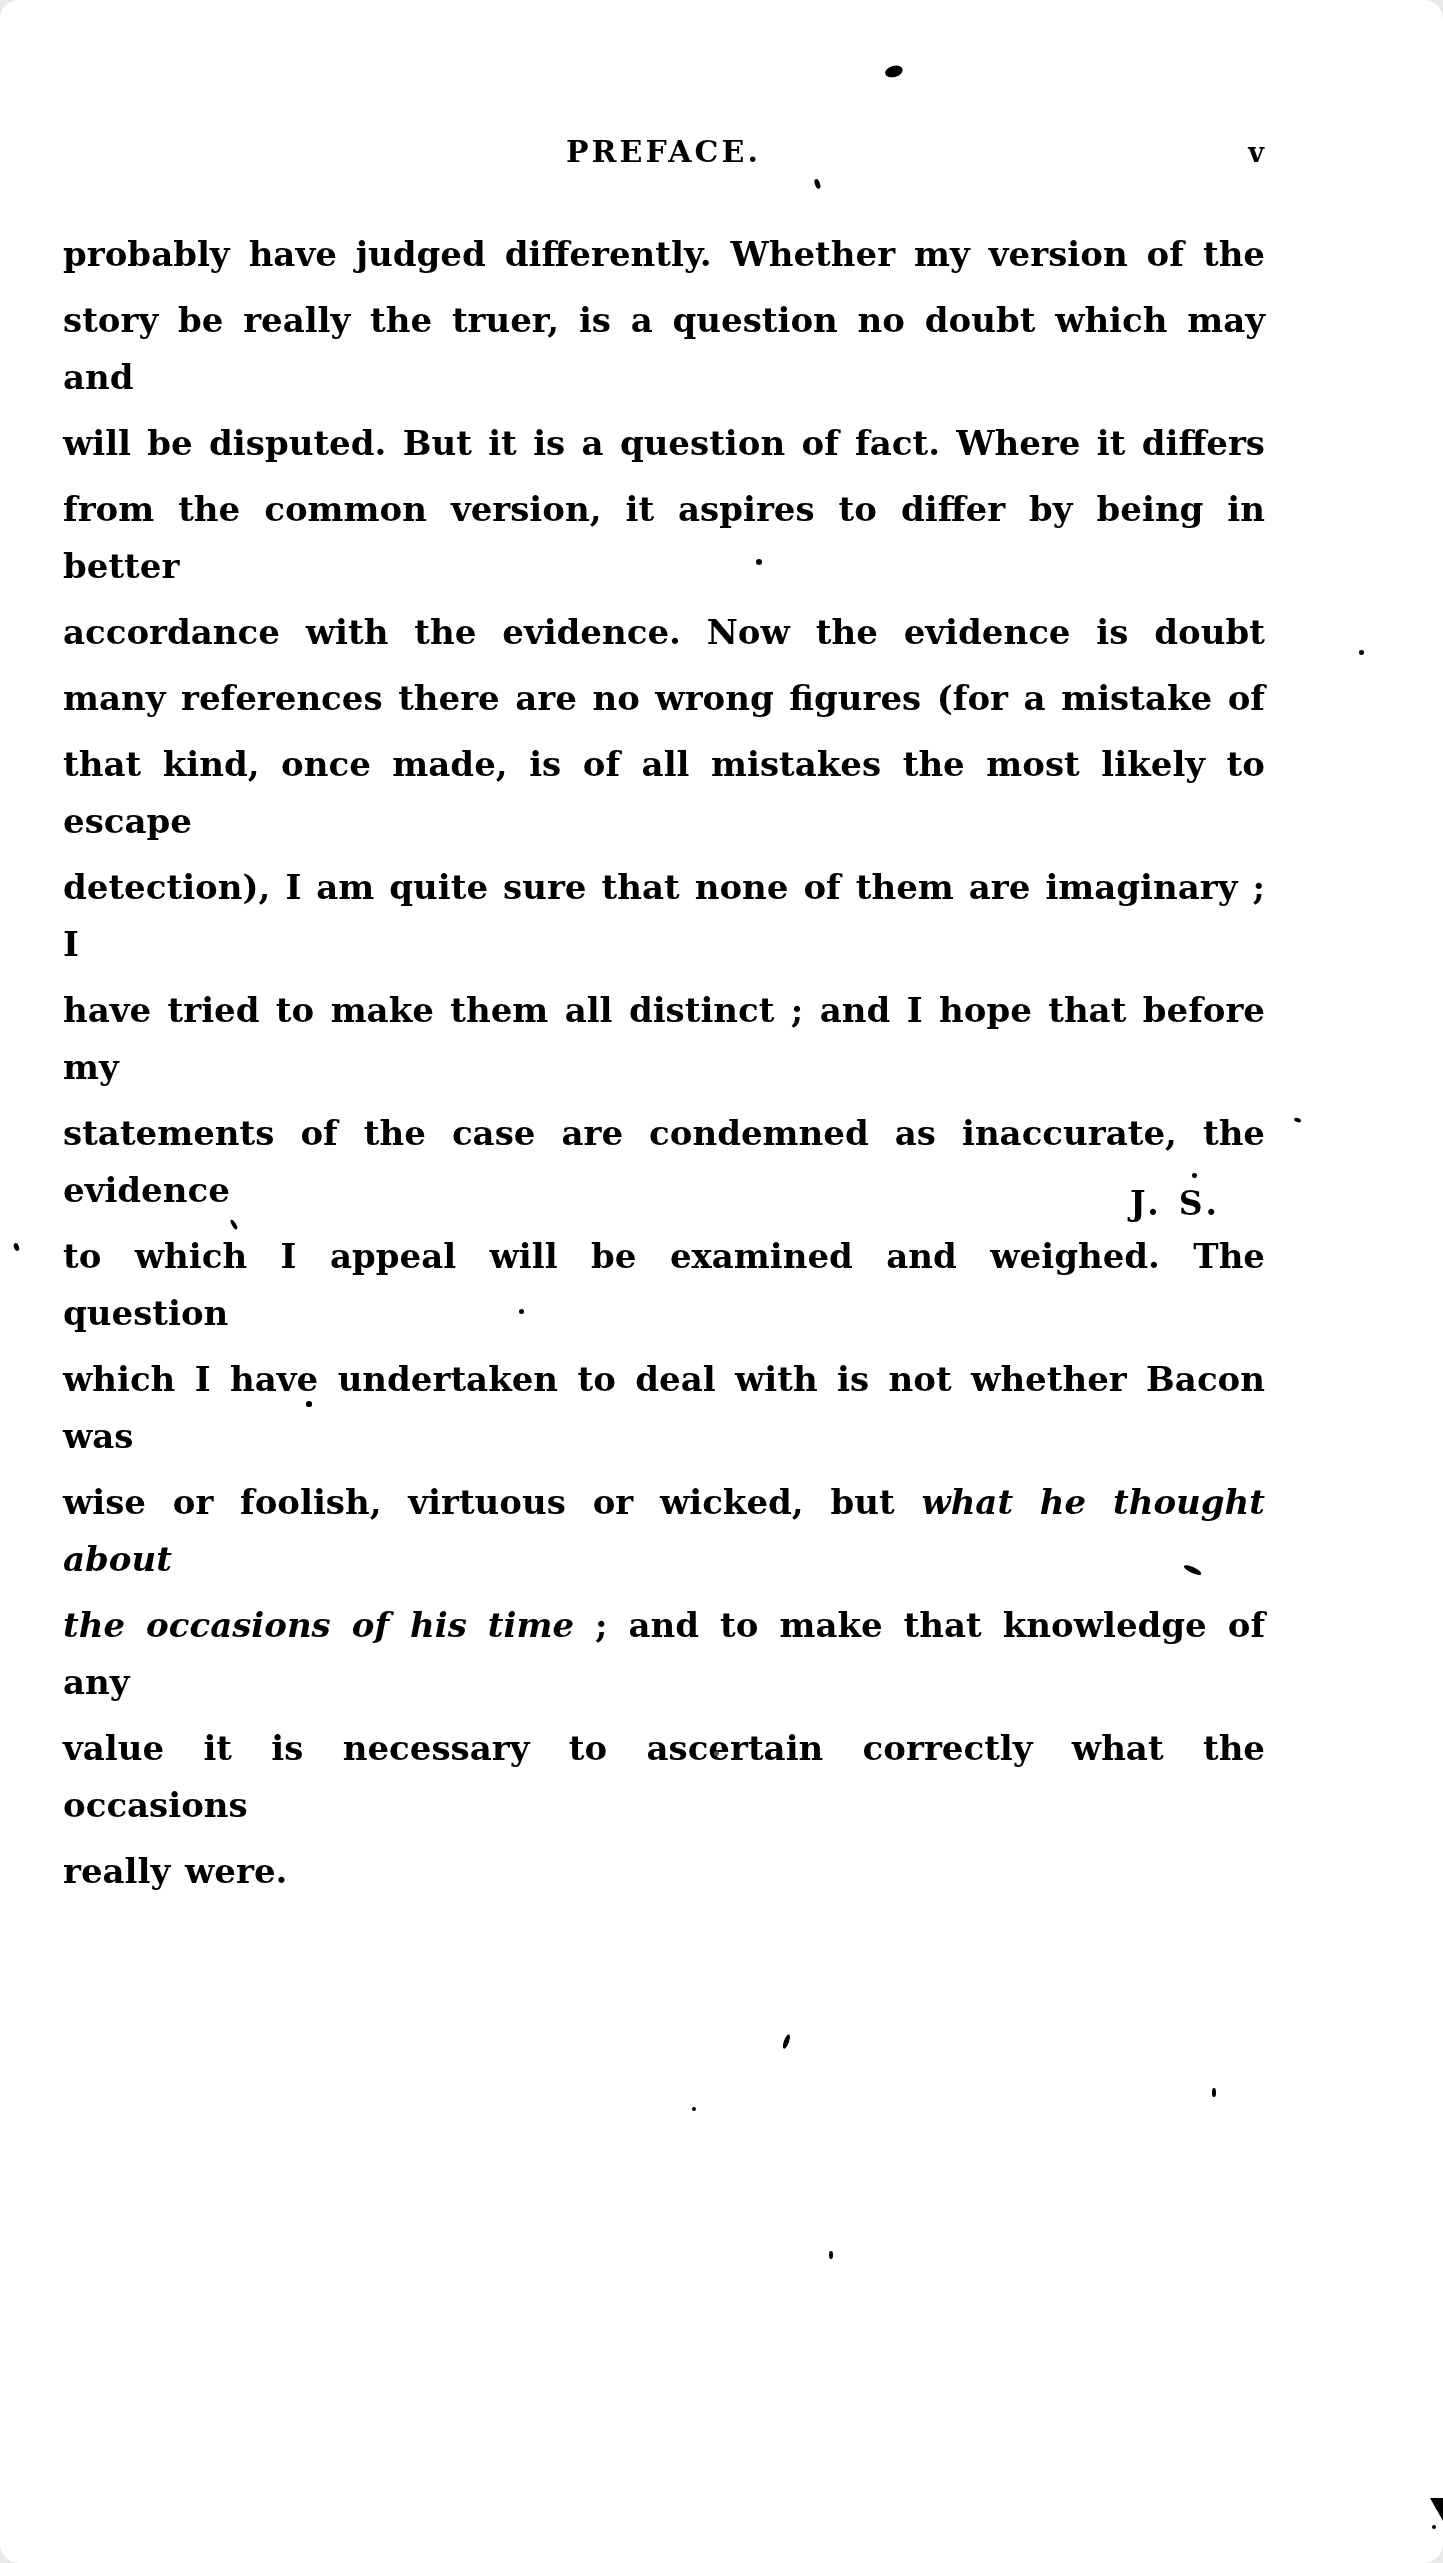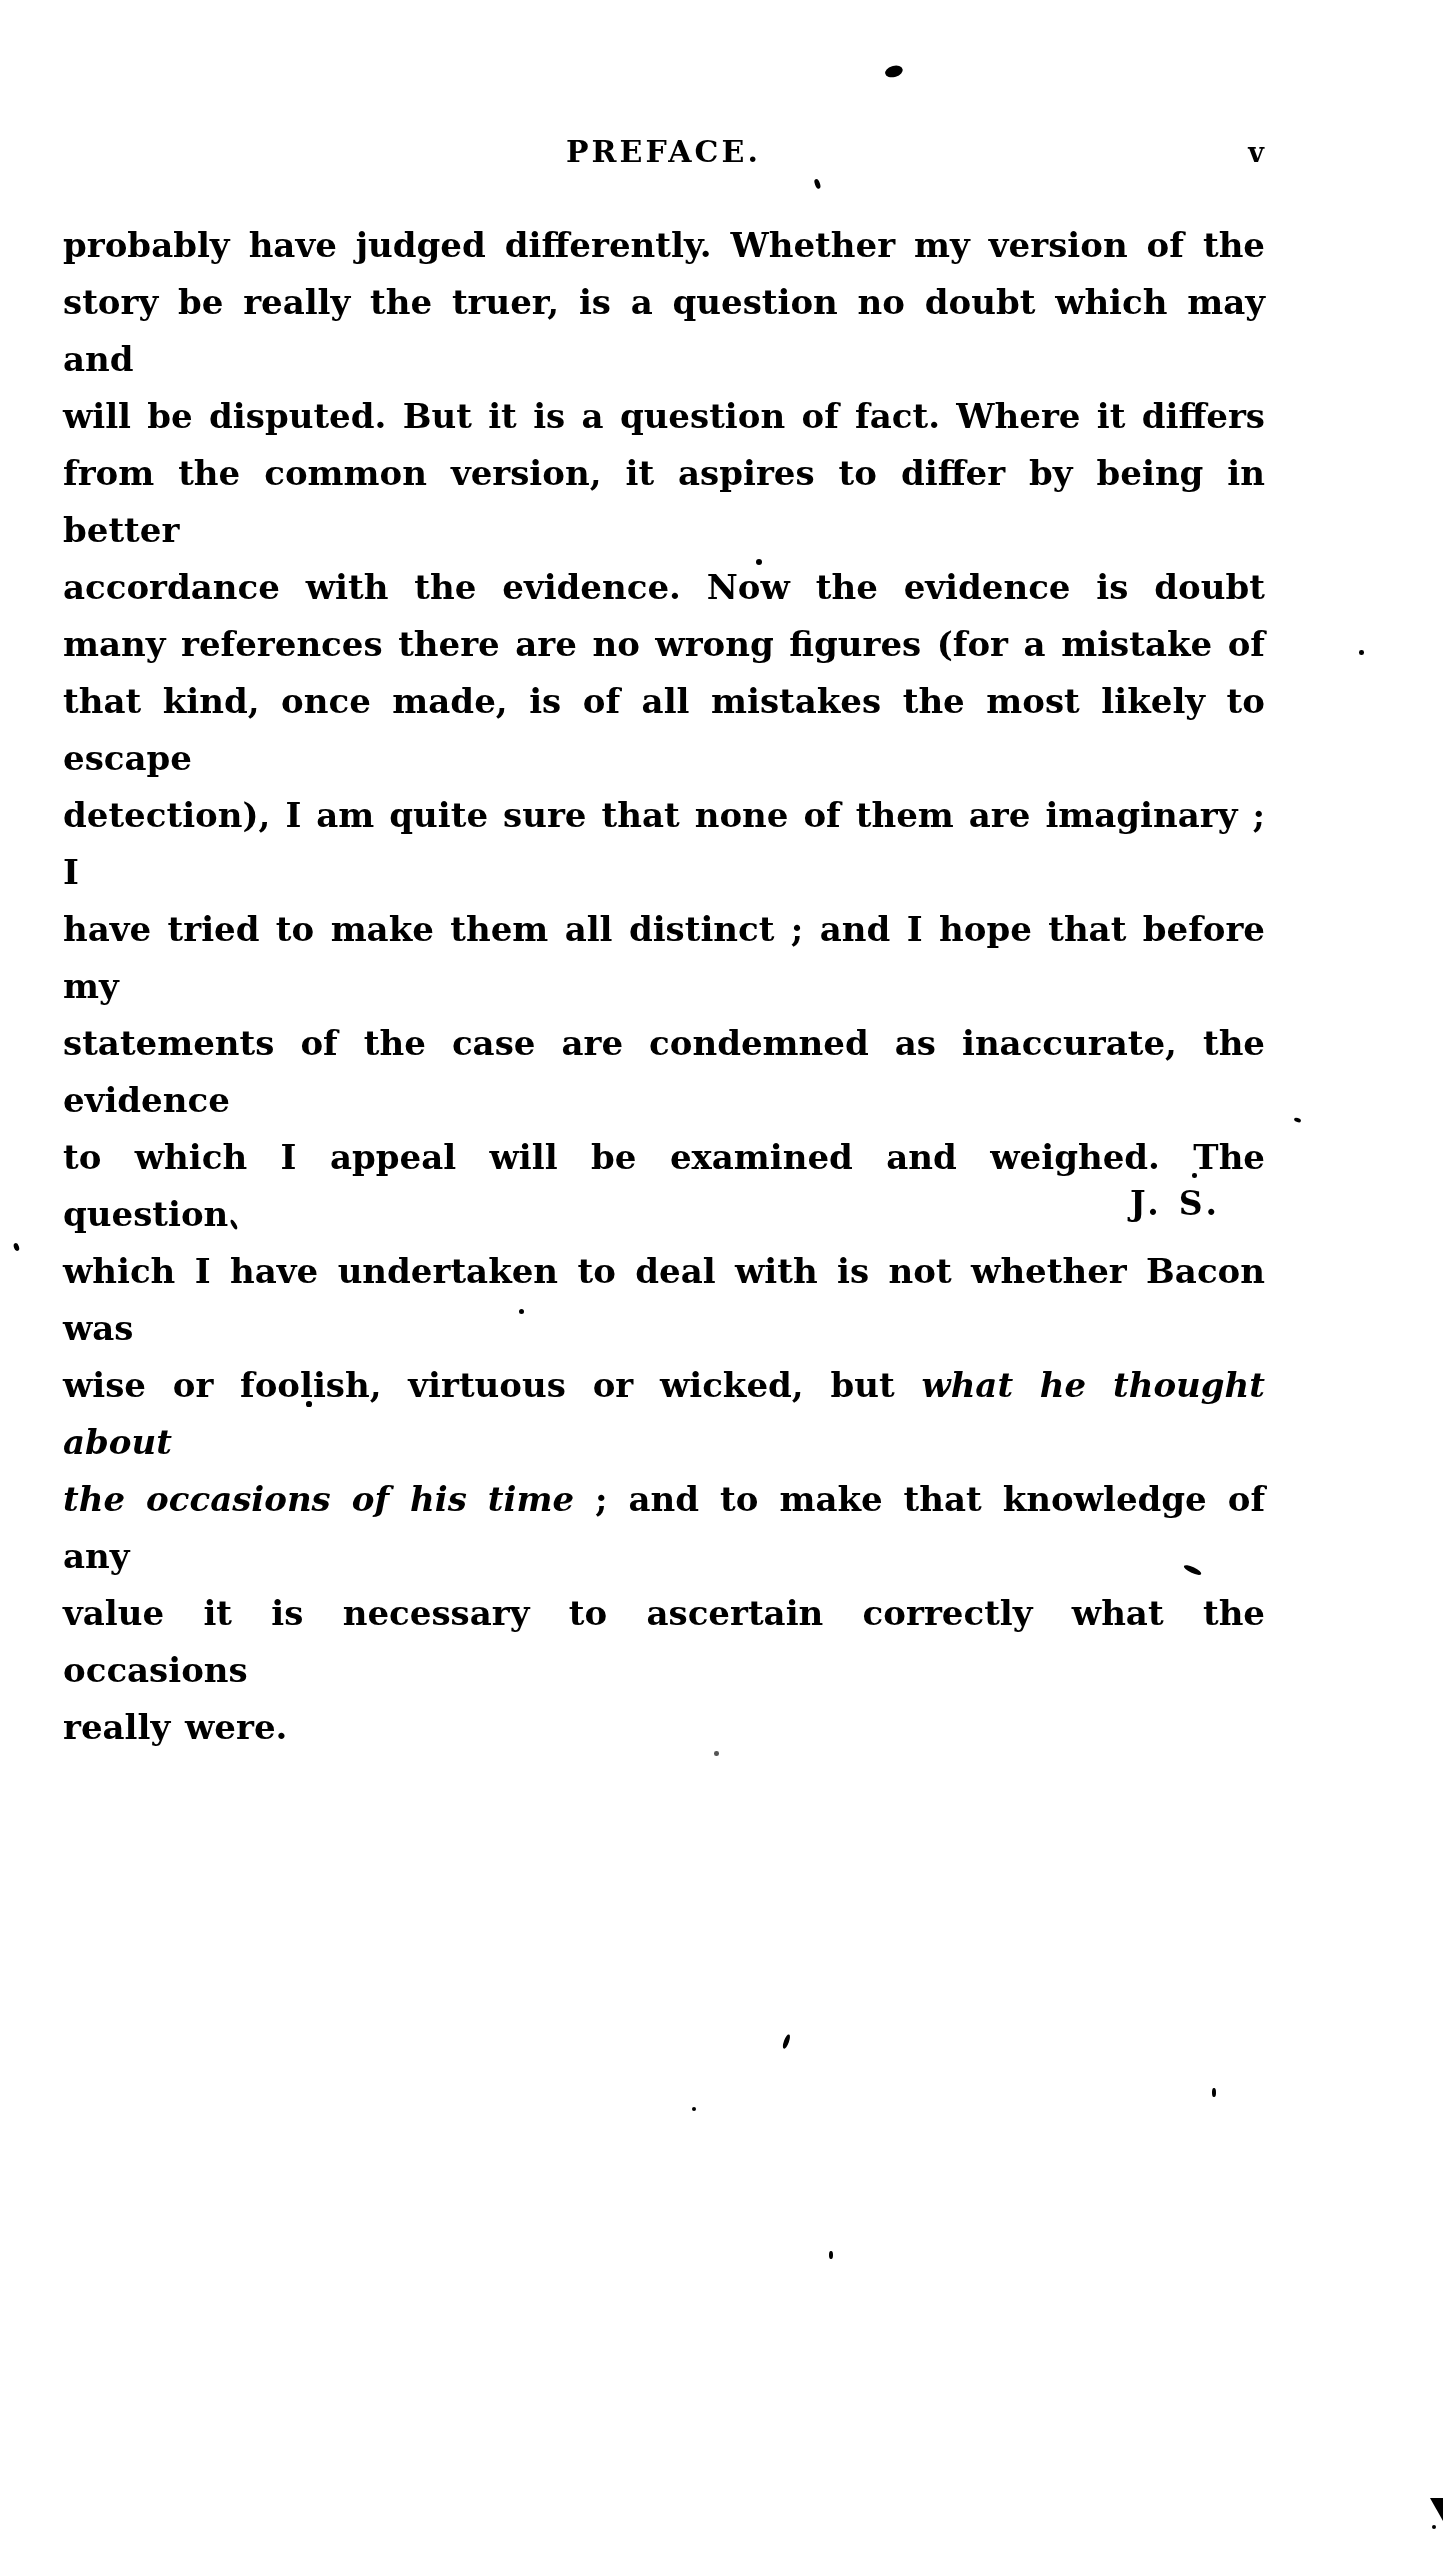--- a/index.html
+++ b/index.html
@@ -4,20 +4,21 @@
 <style>
   html,body { margin:0; padding:0; background:#e8e8e8; }
   .page {
     position:relative;
     width:1443px;
     height:2563px;
     background:#ffffff;
     font-family:"DejaVu Serif", serif;
     color:#000;
     overflow:hidden;
+    border-radius:19px;
   }
   .running-title {
     position:absolute;
     top:134px;
     left:62px;
     width:1203px;
     text-align:center;
     font-size:30px;
     font-weight:bold;
     letter-spacing:3.1px;
@@ -37,20 +38,21 @@
     width:1202px;
     font-size:34px;
     font-weight:bold;
     line-height:57px;
     word-spacing:3.1px;
   }
   .line {
     text-align:justify;
     text-align-last:justify;
     text-justify:inter-word;
+    margin-top:9px;
   }
   .line.align-left { text-align-last:left; }
   .it { font-style:italic; }
   .signature {
     position:absolute;
     top:1184px;
     left:1130px;
     font-size:33px;
     font-weight:bold;
     letter-spacing:4.2px;

